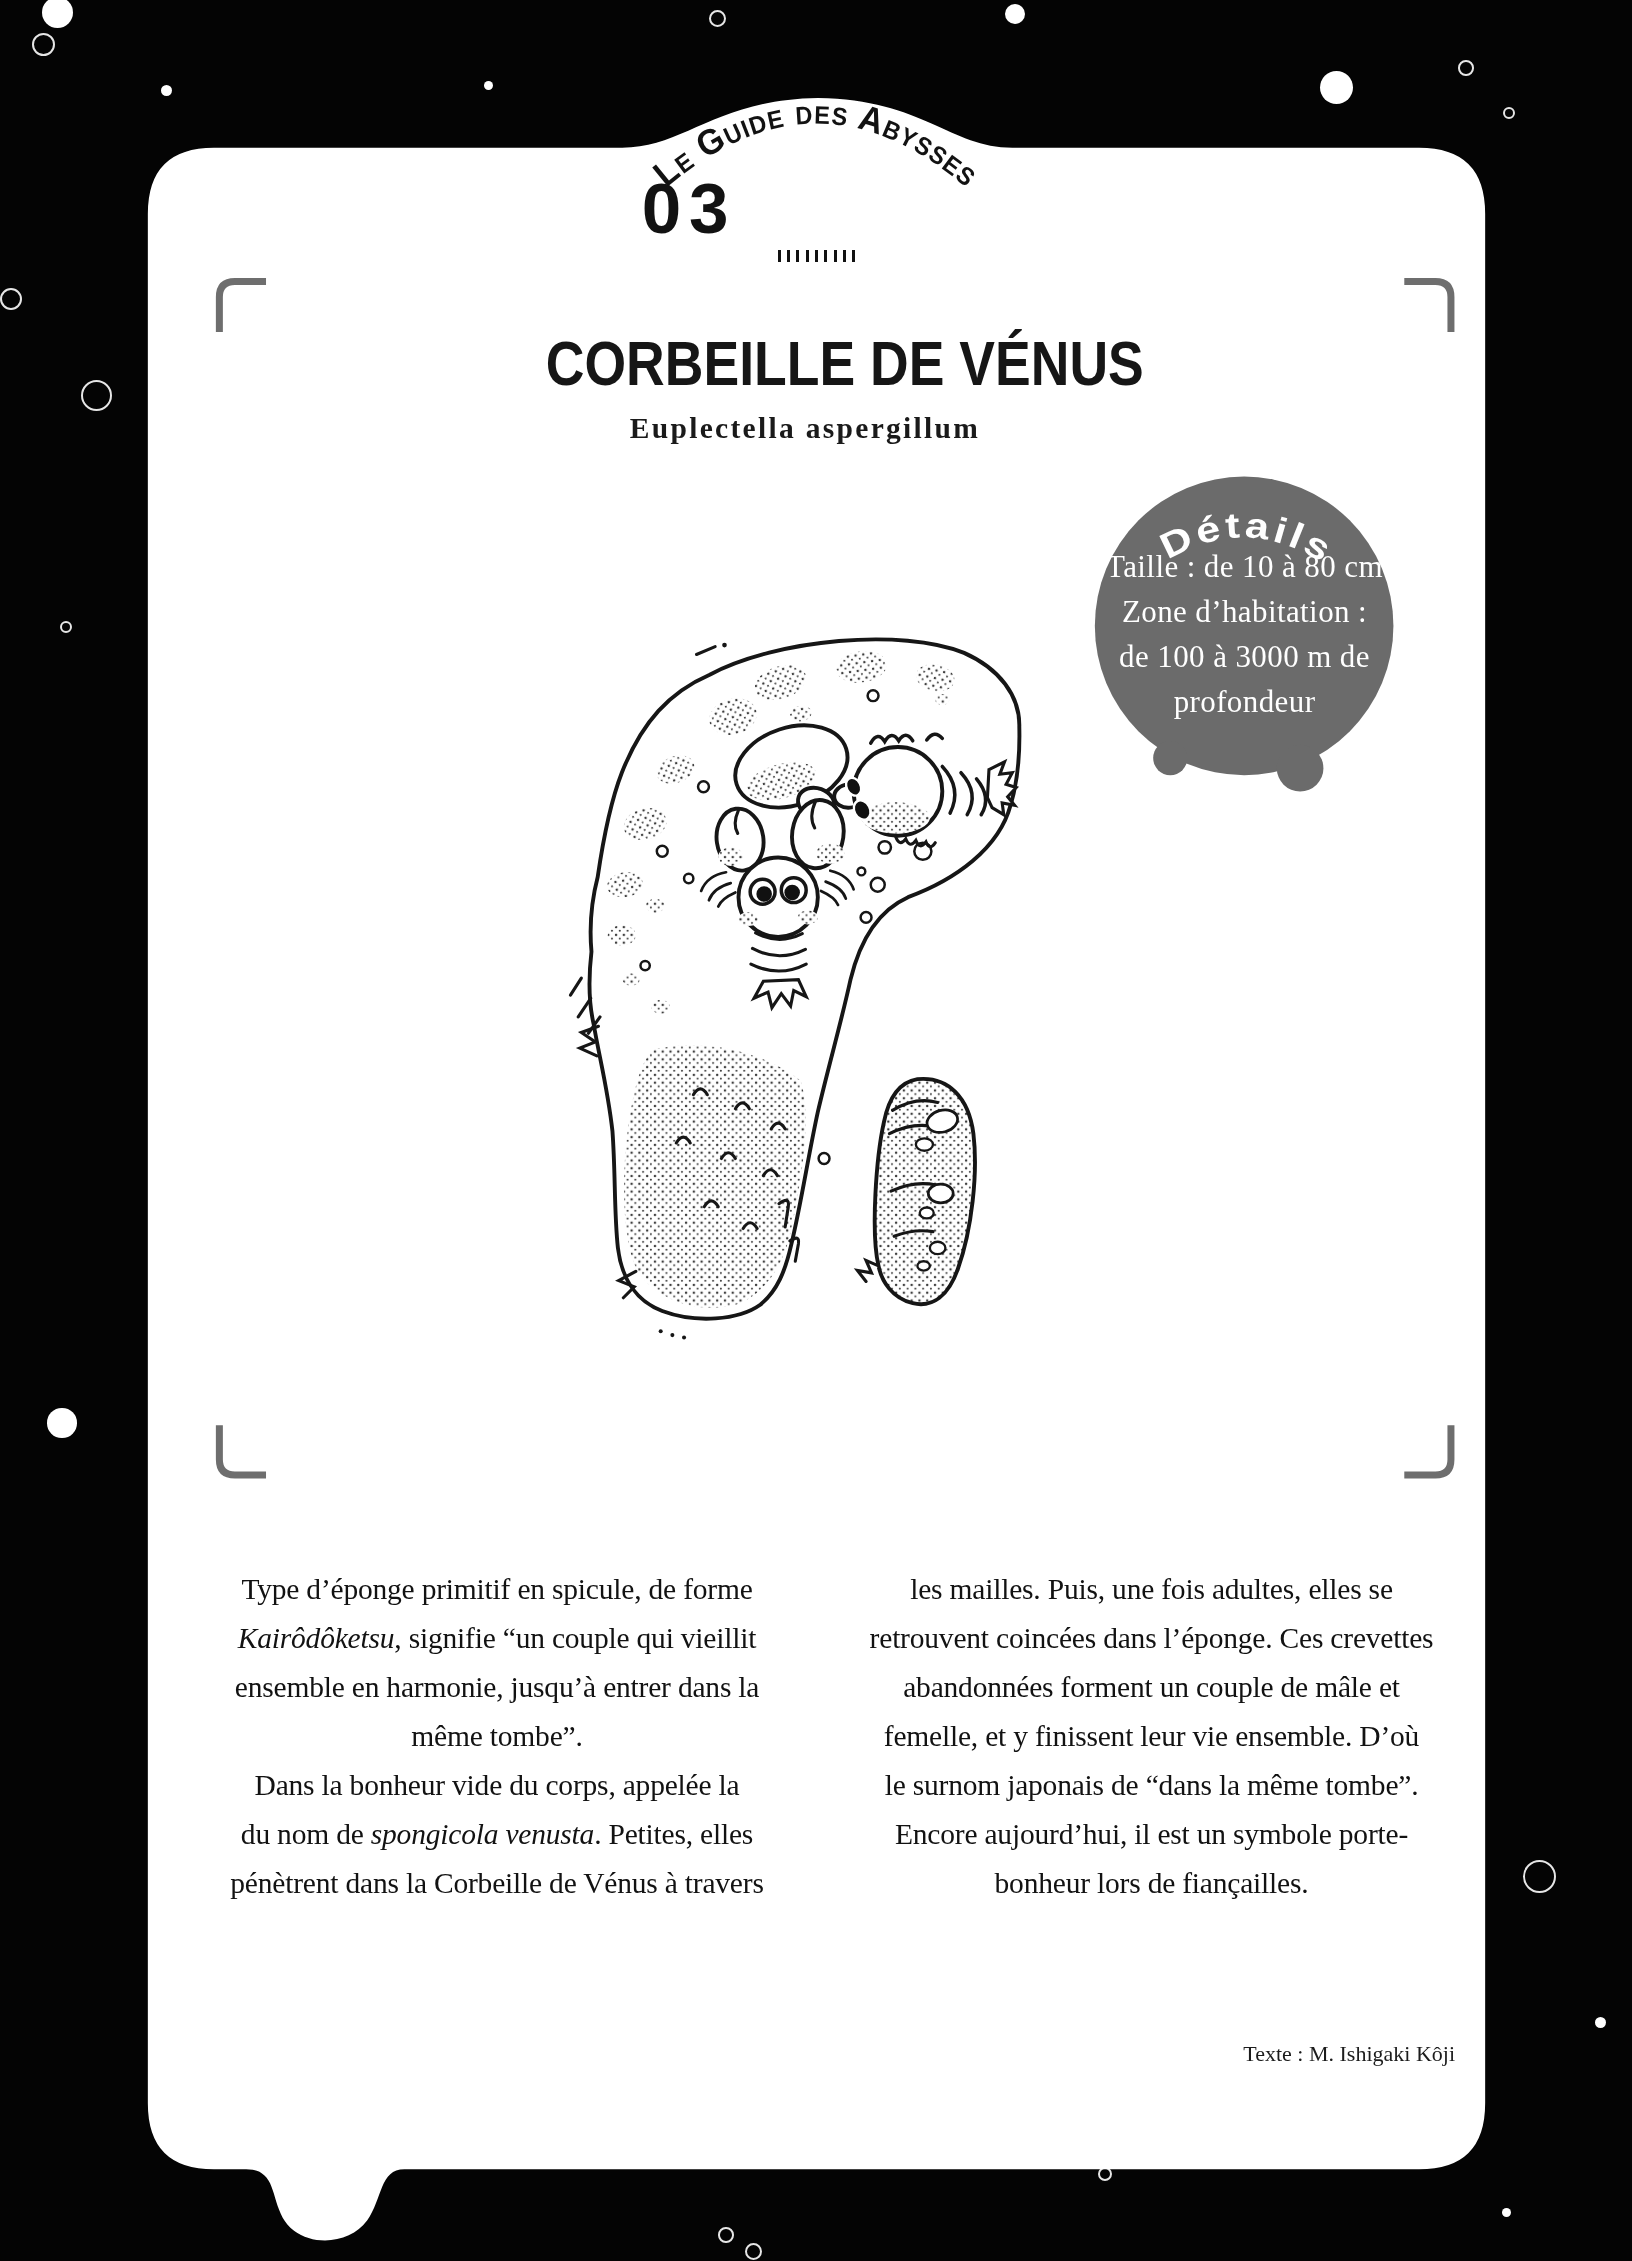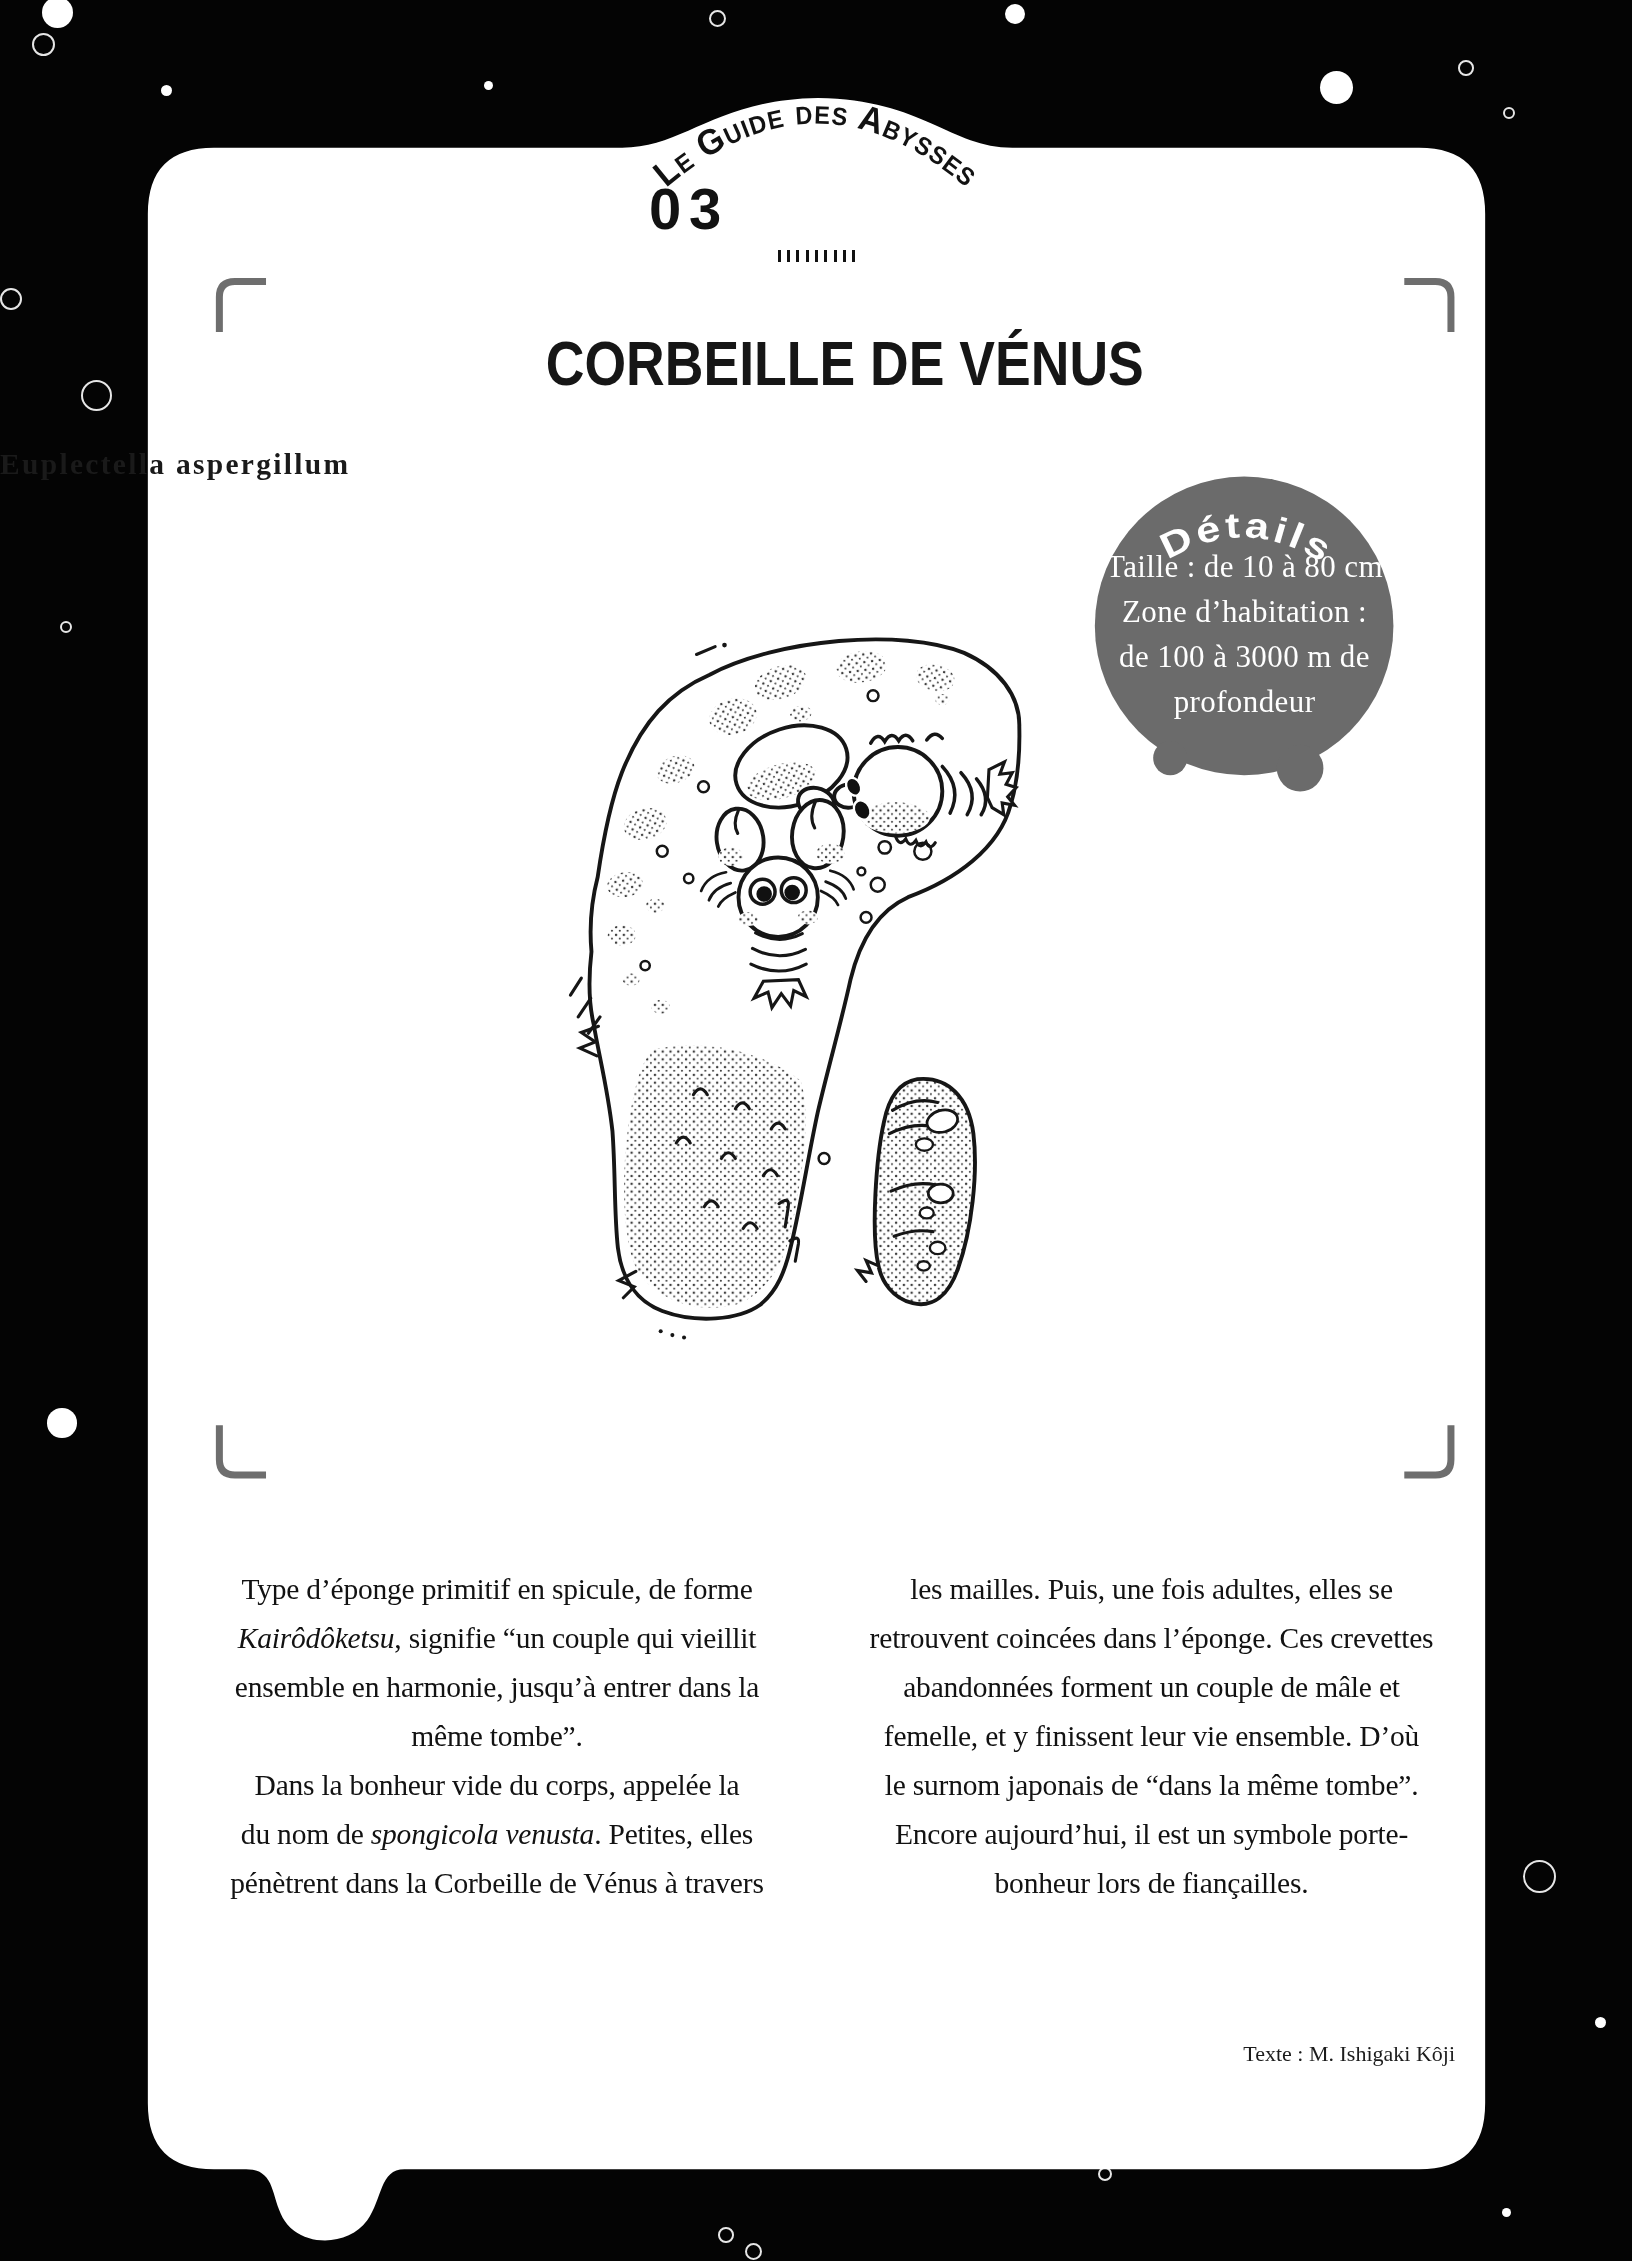--- a/index.html
+++ b/index.html
@@ -8,31 +8,31 @@
   svg{display:block;}
   .abs{position:absolute;}
 
   
   .bubble{position:absolute;border-radius:50%;}
   .bubble.dot{background:#fff;}
   .bubble.ring{border:2.3px solid #e6e6e6;background:transparent;box-sizing:border-box;}
 
   
   .big-number{position:absolute;left:0;top:170px;width:1378px;text-align:center;
-      font-family:"Liberation Sans", sans-serif;font-weight:700;font-size:58px;line-height:78px;
+      font-family:"Liberation Sans", sans-serif;font-weight:700;font-size:71px;line-height:78px;
       letter-spacing:7.8px;color:#121212;}
   .ticks{position:absolute;left:0;top:250px;width:1633px;text-align:center;}
   .ticks i{display:inline-block;width:3.1px;height:11.7px;background:#121212;margin:0 3.1px;}
 
   
   .title{position:absolute;left:0;top:330px;width:1633px;text-align:center;
       font-family:"Liberation Sans", sans-serif;font-weight:700;font-size:63px;line-height:67px;color:#161616;padding-left:28px;}
   .title>span{display:inline-block;transform:scaleX(.85);transform-origin:center;letter-spacing:0px;}
-  .subtitle{position:absolute;left:0;top:412px;width:1610px;
-      font-size:29.5px;letter-spacing:2.3px;font-weight:600;color:#1a1a1a;margin-top:36px;}
+  .subtitle{position:absolute;left:0;top:412px;width:1610px;text-align:center;
+      font-size:29.5px;letter-spacing:2.3px;font-weight:600;color:#1a1a1a;}
 
   
   .badge-lines{position:absolute;left:1089px;top:544px;width:311px;text-align:center;
       color:#fff;font-size:31px;line-height:45px;letter-spacing:0.4px;}
 
   
   .col{position:absolute;top:1565px;text-align:center;font-size:29.5px;line-height:49px;
       letter-spacing:-0.2px;color:#121212;}
   .col-1{left:182px;width:630px;}
   .col-2{left:836px;width:631px;}

